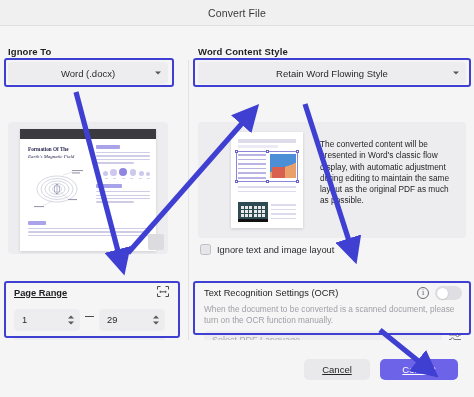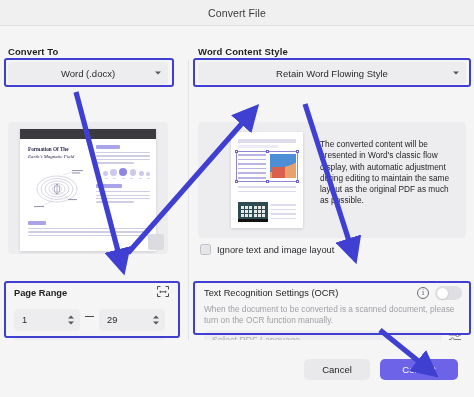--- a/index.html
+++ b/index.html
@@ -134,21 +134,21 @@
     font-size:8.3px; line-height:11.3px; color:#26262a;
   }
 
   
   .cbrow { position:absolute; left:200px; top:218px; display:flex; align-items:center; gap:6px; }
   .cbox { width:11px; height:11px; border:1px solid #bfbfc4; border-radius:2.5px; background:#e6e6ea; }
   .cblabel { font-size:9.3px; color:#2b2b2e; }
 
   
   .pr-panel { position:absolute; left:6px; top:256px; width:172px; height:80px; }
-  .pr-title { position:absolute; left:8px; top:6px; font-size:9.3px; font-weight:bold; color:#1f1f21; }
+  .pr-title { position:absolute; left:8px; top:6px; font-size:9.3px; font-weight:bold; color:#1f1f21;text-decoration:underline; }
   .resize-ico { position:absolute; right:8px; top:3px; width:14px; height:13px; }
   .spin {
     position:absolute; top:27px; height:22px; background:#ededef; border-radius:4px;
     display:flex; align-items:center; padding-left:8px; font-size:9.3px; color:#2a2a2c;
   }
   .spin .arrows { position:absolute; right:6px; top:50%; transform:translateY(-50%);
     display:flex; flex-direction:column; gap:3px; }
   .spin .arrows i { display:block; width:0;height:0;border-left:3px solid transparent;
     border-right:3px solid transparent; }
   .spin .arrows i.up{border-bottom:3.5px solid #57575a;}
@@ -169,21 +169,21 @@
     line-height:11px; color:#a0a0a6; }
   .lang-sel { position:absolute; left:8px; top:49px; width:238px; height:18px;
     background:#ededef; border-radius:4px; display:flex; align-items:center; padding:0 8px;
     font-size:9px; color:#a9a9af; }
   .slider-ico { position:absolute; left:252px; top:50px; width:14px; height:15px; }
 
   
   .footer { position:absolute; left:0; top:340px; width:474px; height:57px; background:#f5f5f6; }
   .btn {
     position:absolute; top:19px; height:21px; border-radius:5px;
-    font-size:9.5px; display:flex; align-items:center; justify-content:center; cursor:pointer;
+    font-size:9.5px; display:flex; align-items:center; justify-content:center; cursor:pointer;text-decoration:underline;
   }
   .btn-cancel { left:304px; width:66px; background:#e9e9ec; color:#252528; }
   .btn-convert { left:380px; width:78px; background:#6c63e8; color:#ffffff; }
 
   
   .arrow-layer { position:absolute; inset:0; pointer-events:none; }
 </style>
 </head>
 <body>
 
@@ -191,21 +191,21 @@
 
   <div class="titlebar">
     <div class="close-x" style="font-size:0;">close-icon</div>
     <div class="title-text">Convert File</div>
   </div>
 
   <div class="body-area">
 
     <div class="divider-v"></div>
 
-    <div class="sect-label" style="left:8px; top:20px;">Convert To</div>
+    <div class="sect-label" style="left:8px; top:20px;">Ignore To</div>
 
     <div class="select" style="left:8px; top:36px; width:160px; height:22px;">
       <span>Word (.docx)</span>
       <span class="caret"></span>
     </div>
 
     <div class="pdf-card">
       <div class="pdf-page">
         <div class="pdf-bar"></div>
         <div class="pdf-title">Formation Of The</div>

